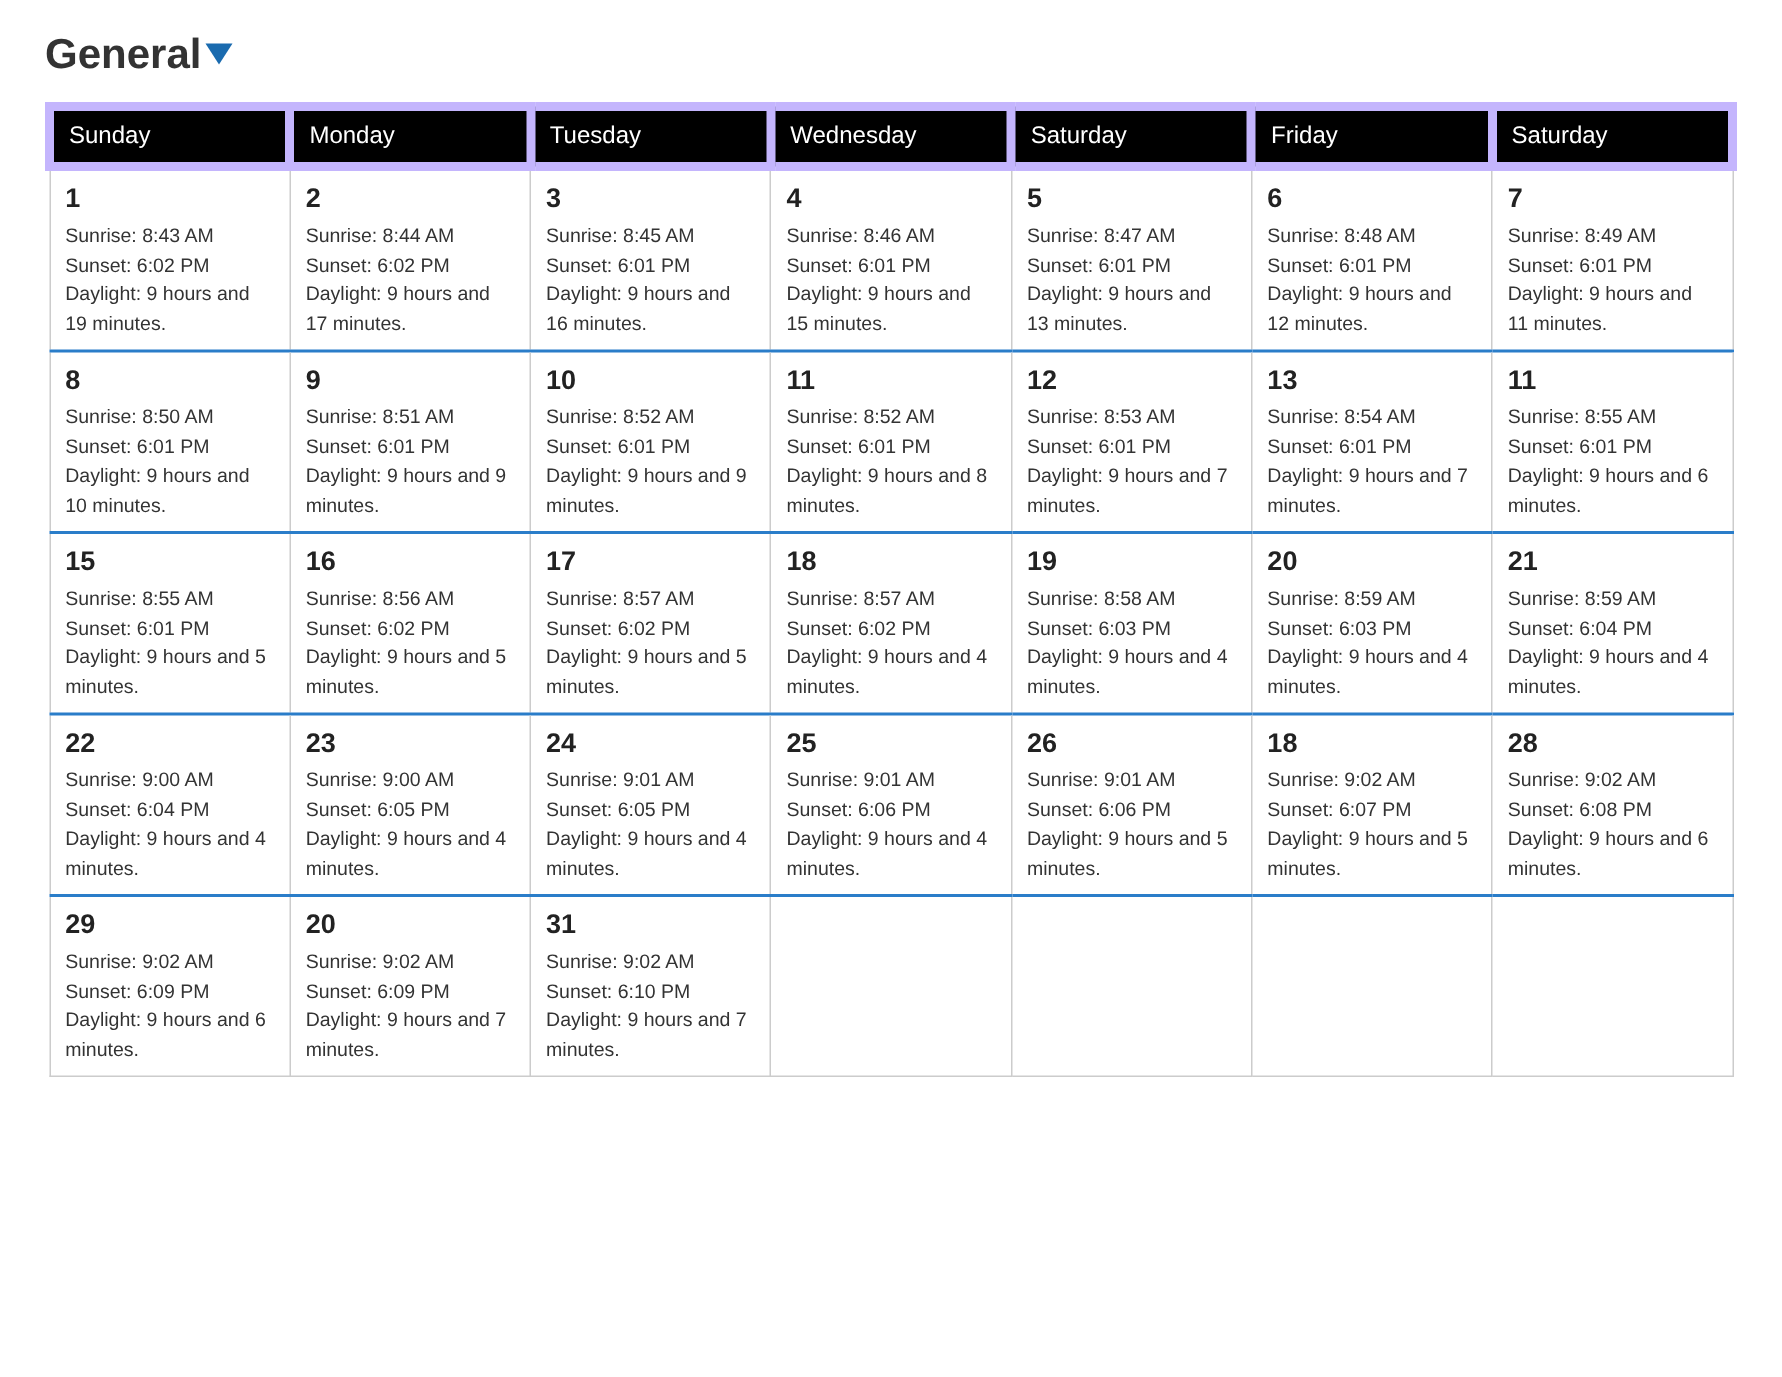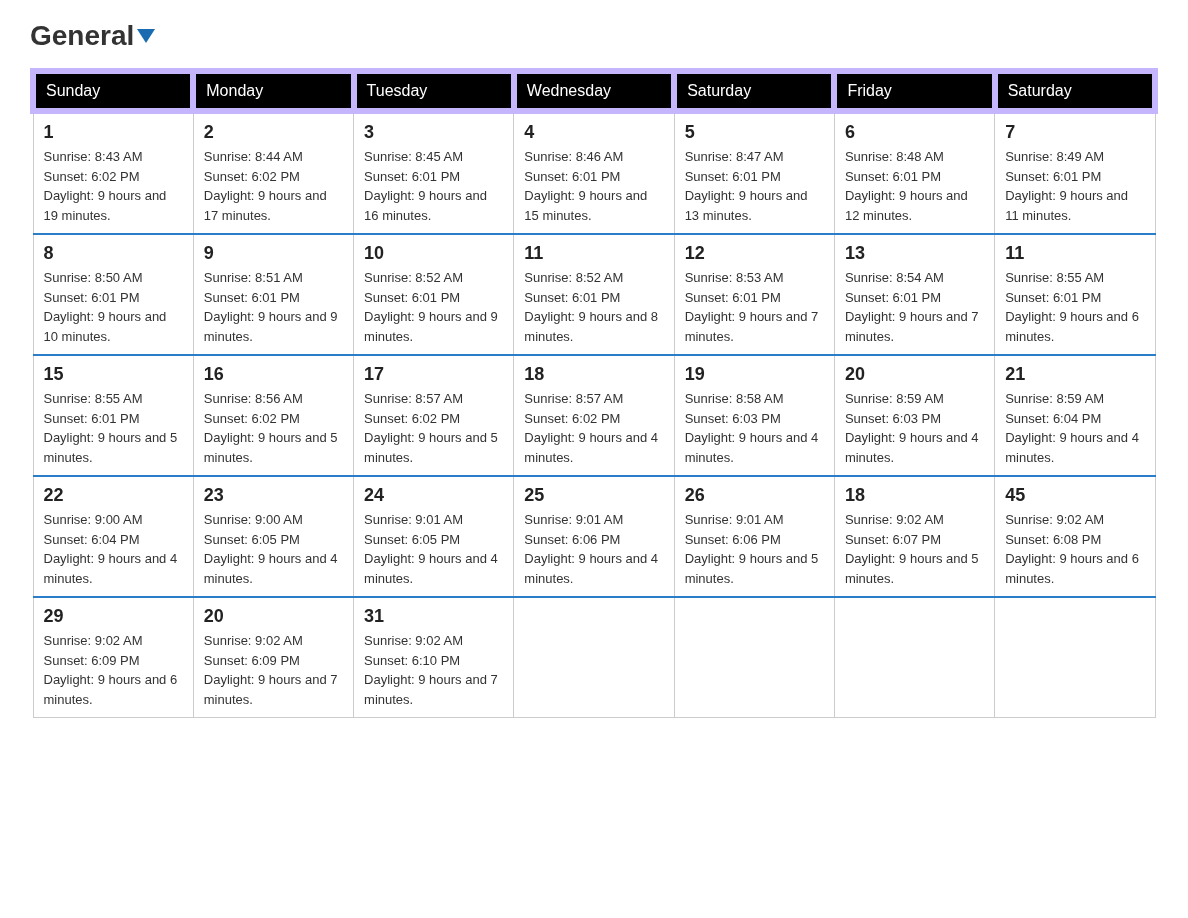--- a/index.html
+++ b/index.html
@@ -241,21 +241,21 @@
         </td>
         <td>
           <span class="day-number">26</span>
           <div class="day-info">Sunrise: 9:01 AM<br>Sunset: 6:06 PM<br>Daylight: 9 hours and 5 minutes.</div>
         </td>
         <td>
           <span class="day-number">18</span>
           <div class="day-info">Sunrise: 9:02 AM<br>Sunset: 6:07 PM<br>Daylight: 9 hours and 5 minutes.</div>
         </td>
         <td>
-          <span class="day-number">45</span>
+          <span class="day-number">28</span>
           <div class="day-info">Sunrise: 9:02 AM<br>Sunset: 6:08 PM<br>Daylight: 9 hours and 6 minutes.</div>
         </td>
       </tr>
       <tr class="week-row">
         <td>
           <span class="day-number">29</span>
           <div class="day-info">Sunrise: 9:02 AM<br>Sunset: 6:09 PM<br>Daylight: 9 hours and 6 minutes.</div>
         </td>
         <td>
           <span class="day-number">20</span>

